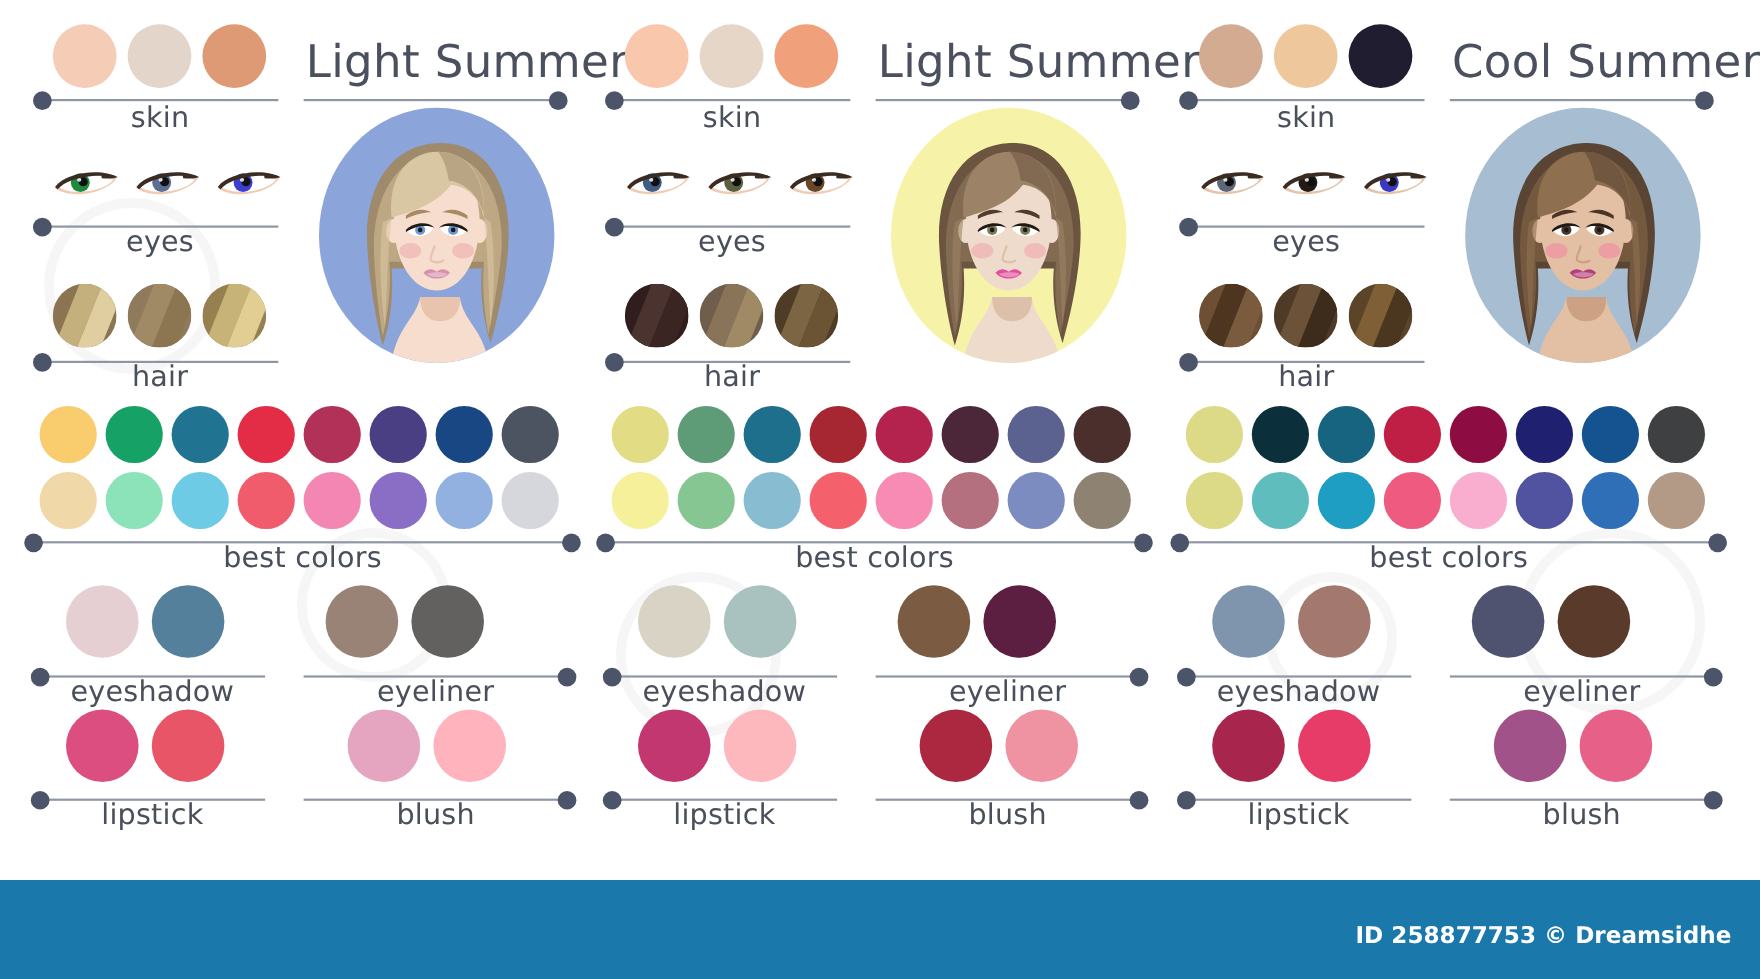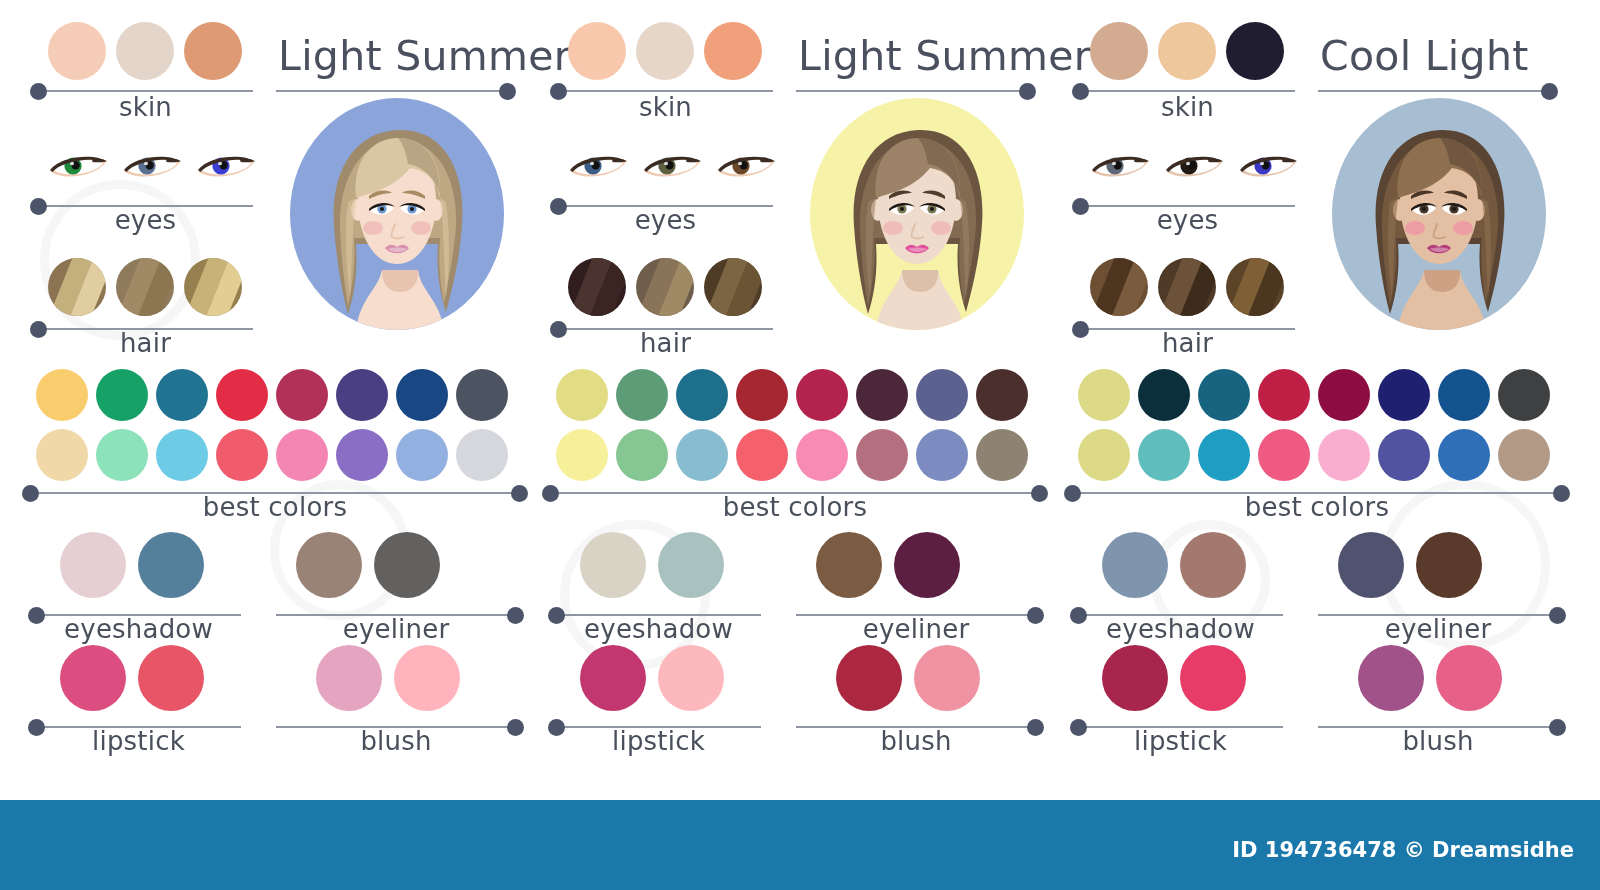--- a/index.html
+++ b/index.html
@@ -588,21 +588,21 @@
           <div class="hs-a" style="background:#5b4428;"></div>
           <div class="hs-b" style="background:#7e5f36;"></div>
           <div class="hs-c" style="background:#4b371f;"></div>
         </div>
       </div>
       <div class="rule" style="left:30px;top:320px;width:215px;">
         <div class="line"></div>
         <div class="cap left"></div>
       </div>
       <div class="caption" style="left:30px;top:328px;width:215px;">hair</div>
-      <div class="season-title" style="left:270px;top:32px;">Cool Light</div>
+      <div class="season-title" style="left:270px;top:32px;">Cool Summer</div>
       <div class="rule" style="left:268px;top:82px;width:232px;">
         <div class="line"></div>
         <div class="cap right"></div>
       </div>
       <div class="portrait" style="left:282px;top:98px;background:#a6bdd2;">
         <svg viewBox="0 0 214 232" preserveAspectRatio="xMidYMid slice">
           <path d="M66 232 C70 200 88 192 92 172 L128 172 C131 194 150 202 154 232 Z" fill="#e3bfa4"></path>
           <path d="M92 172 L128 172 C129 185 122 194 110 194 C98 194 92 185 92 172 Z" fill="#cda183"></path>
           <path d="M44 128 C40 74 64 34 108 32 C152 30 176 70 172 126 C170 160 162 192 156 214 C150 196 146 172 148 146 L66 146 C68 174 64 198 58 216 C52 194 46 160 44 128 Z" fill="#5a4433"></path>
           <path d="M50 132 C48 86 68 44 106 42 C146 40 168 78 166 128 C164 156 158 184 154 206 C150 184 148 162 150 140 L64 140 C66 166 62 190 58 208 C54 184 51 158 50 132 Z" fill="#75593f"></path>
@@ -690,16 +690,16 @@
         <div class="dot" style="width:66px;height:66px;background:#e76088;"></div>
       </div>
       <div class="rule" style="left:268px;top:718px;width:240px;">
         <div class="line"></div>
         <div class="cap right"></div>
       </div>
       <div class="caption" style="left:268px;top:726px;width:240px;">blush</div>
     </div>
 
   <div id="footer">
-    <div class="credit">ID 194736478 © Dreamsidhe</div>
+    <div class="credit">ID 258877753 © Dreamsidhe</div>
   </div>
 
 </div>
 
 </body></html>

